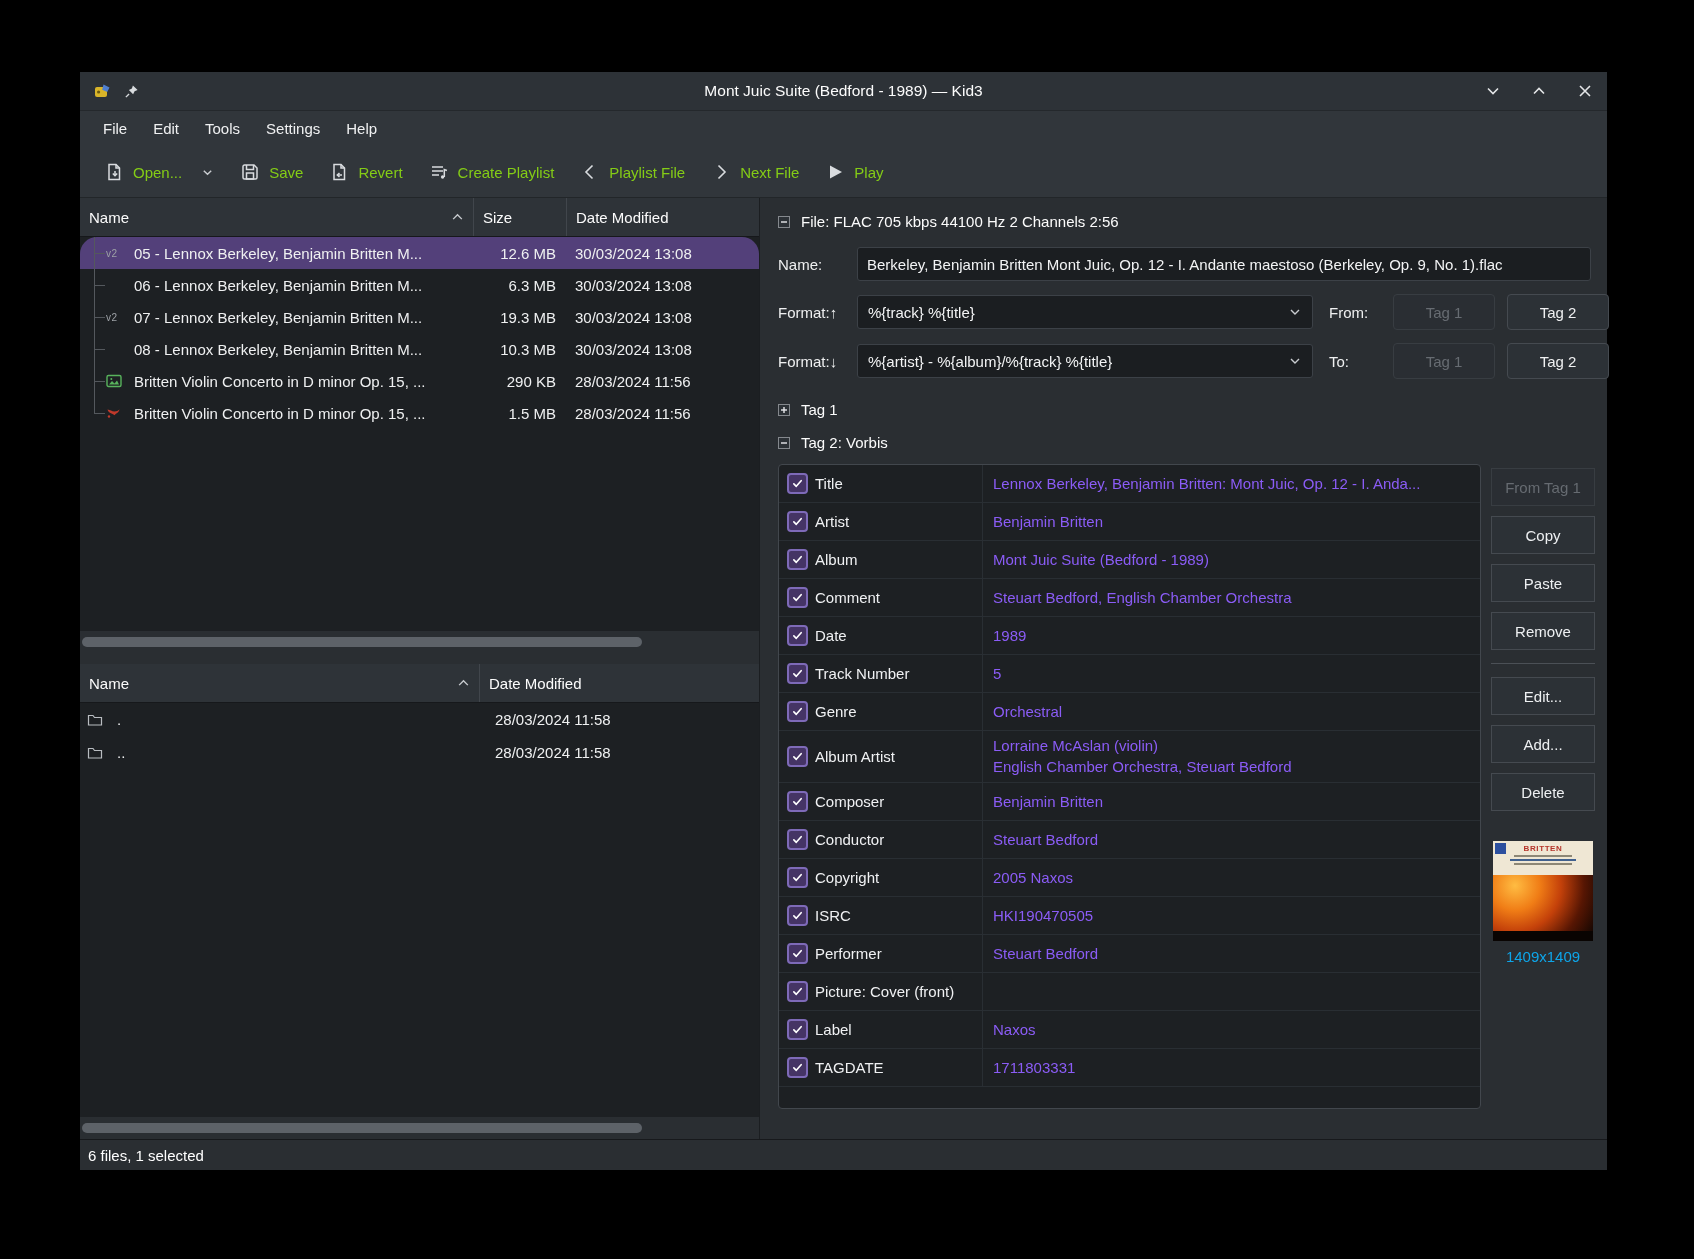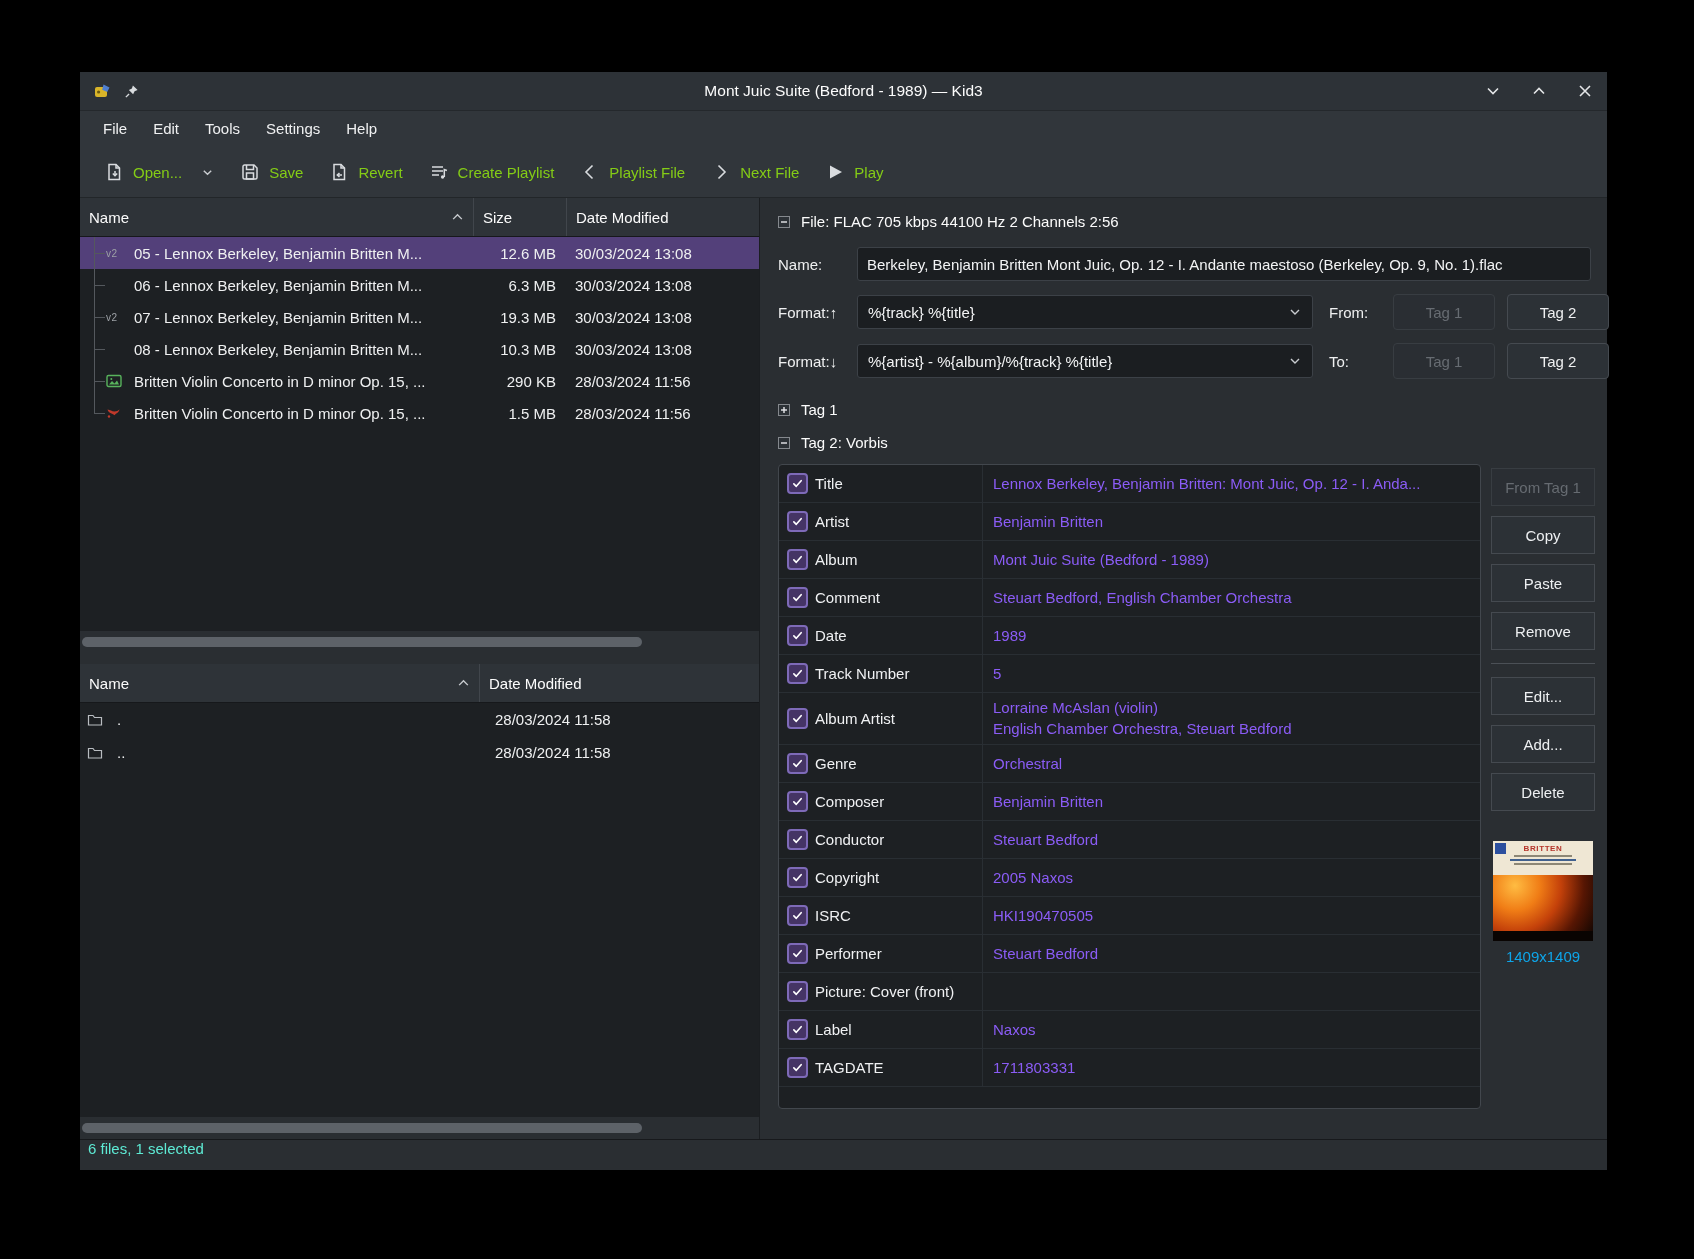--- a/index.html
+++ b/index.html
@@ -32,41 +32,41 @@
 
   
   .file-section{height:455px;display:flex;flex-direction:column;flex-shrink:0;}
   .view-bg{background:#1d2023;}
   .lv-header{height:38px;background:#2e3338;border-bottom:1px solid #16181b;display:grid;align-items:center;color:#fcfcfc;flex-shrink:0;}
   .fl-header{grid-template-columns:393px 93px 1fr;}
   .dl-header{grid-template-columns:399px 1fr;}
   .hcell{height:100%;display:flex;align-items:center;padding:0 9px;justify-content:space-between;}
   .hcell + .hcell{border-left:1px solid #41464c;}
   .sort-ico{width:13px;height:13px;}
-  .file-view{flex:1;display:flex;flex-direction:column;overflow:hidden;}
+  .file-view{flex:1;display:flex;flex-direction:column;overflow:hidden;border-radius:17px;}
   .frow-file{height:32px;flex-shrink:0;display:grid;grid-template-columns:26px 28px 339px 93px 1fr;align-items:center;}
   .frow-file.selected{background:#53407a;}
   .tree{position:relative;height:100%;}
   .tree::before{content:"";position:absolute;left:14px;top:0;bottom:0;width:1px;background:#54585d;}
   .tree.last::before{bottom:50%;}
   .tree::after{content:"";position:absolute;left:14px;right:1px;top:50%;height:1px;background:#54585d;}
   .icon-slot{display:flex;align-items:center;justify-content:flex-start;}
   .v2badge{font-size:10px;color:#9da1a6;letter-spacing:.5px;}
   .name-cell{white-space:nowrap;overflow:hidden;}
   .size-cell{text-align:right;padding-right:10px;white-space:nowrap;}
   .date-cell{padding-left:9px;white-space:nowrap;}
   .scroll-strip{height:22px;display:flex;align-items:center;padding-left:2px;background:#2a2e32;flex-shrink:0;}
   .hthumb{width:560px;height:10px;border-radius:5px;background:#5d6268;}
   .splitter-gap{height:11px;background:#2a2e32;flex-shrink:0;}
   .dir-section{flex:1;display:flex;flex-direction:column;min-height:0;}
   .drow{height:33px;flex-shrink:0;display:grid;grid-template-columns:30px 369px 1fr;align-items:center;padding-left:7px;}
   .dir-view{flex:1;}
 
   
-  .statusbar{height:30px;background:#2a2e32;border-top:1px solid #17191c;display:flex;padding-left:8px;flex-shrink:0;color:#5eead4;}
+  .statusbar{height:30px;background:#2a2e32;border-top:1px solid #17191c;display:flex;align-items:center;padding-left:8px;flex-shrink:0;color:#ffffff;}
 
   
   .sec-header{display:flex;align-items:center;gap:11px;color:#fcfcfc;flex-shrink:0;}
   .twisty{width:12px;height:12px;flex-shrink:0;}
   .file-header{margin-bottom:17px;}
   .form-row{display:flex;align-items:center;margin-bottom:13px;flex-shrink:0;}
   .form-label{width:79px;flex-shrink:0;}
   .text-field{flex:1;height:32px;background:#1b1e21;border:1px solid #3c4147;border-radius:3px;padding:0 9px;display:flex;align-items:center;white-space:nowrap;overflow:hidden;color:#f3f4f5;}
   .combo{width:434px;height:32px;background:#1b1e21;border:1px solid #3c4147;border-radius:3px;padding:0 10px;display:flex;align-items:center;justify-content:space-between;color:#f3f4f5;flex-shrink:0;}
   .combo-chev{width:14px;height:14px;}
@@ -500,34 +500,34 @@
             <span class="fvalue">5</span>
           </div>
           <div class="frow">
             <span class="cb-cell">
                 <span class="checkbox">
                   <svg width="13" height="13" viewBox="0 0 16 16">
                     <path d="M3.5 8.5l3 3 6-7" stroke="#fff" stroke-width="2" fill="none" stroke-linecap="round" stroke-linejoin="round"></path>
                   </svg>
                 </span>
               </span>
+            <span class="flabel">Genre</span>
+            <span class="fvalue">Orchestral</span>
+          </div>
+          <div class="frow">
+            <span class="cb-cell">
+                <span class="checkbox">
+                  <svg width="13" height="13" viewBox="0 0 16 16">
+                    <path d="M3.5 8.5l3 3 6-7" stroke="#fff" stroke-width="2" fill="none" stroke-linecap="round" stroke-linejoin="round"></path>
+                  </svg>
+                </span>
+              </span>
             <span class="flabel">Album Artist</span>
             <span class="fvalue multiline">Lorraine McAslan (violin)
 English Chamber Orchestra, Steuart Bedford</span>
-          </div>
-          <div class="frow">
-            <span class="cb-cell">
-                <span class="checkbox">
-                  <svg width="13" height="13" viewBox="0 0 16 16">
-                    <path d="M3.5 8.5l3 3 6-7" stroke="#fff" stroke-width="2" fill="none" stroke-linecap="round" stroke-linejoin="round"></path>
-                  </svg>
-                </span>
-              </span>
-            <span class="flabel">Genre</span>
-            <span class="fvalue">Orchestral</span>
           </div>
           <div class="frow">
             <span class="cb-cell">
                 <span class="checkbox">
                   <svg width="13" height="13" viewBox="0 0 16 16">
                     <path d="M3.5 8.5l3 3 6-7" stroke="#fff" stroke-width="2" fill="none" stroke-linecap="round" stroke-linejoin="round"></path>
                   </svg>
                 </span>
               </span>
             <span class="flabel">Composer</span>

